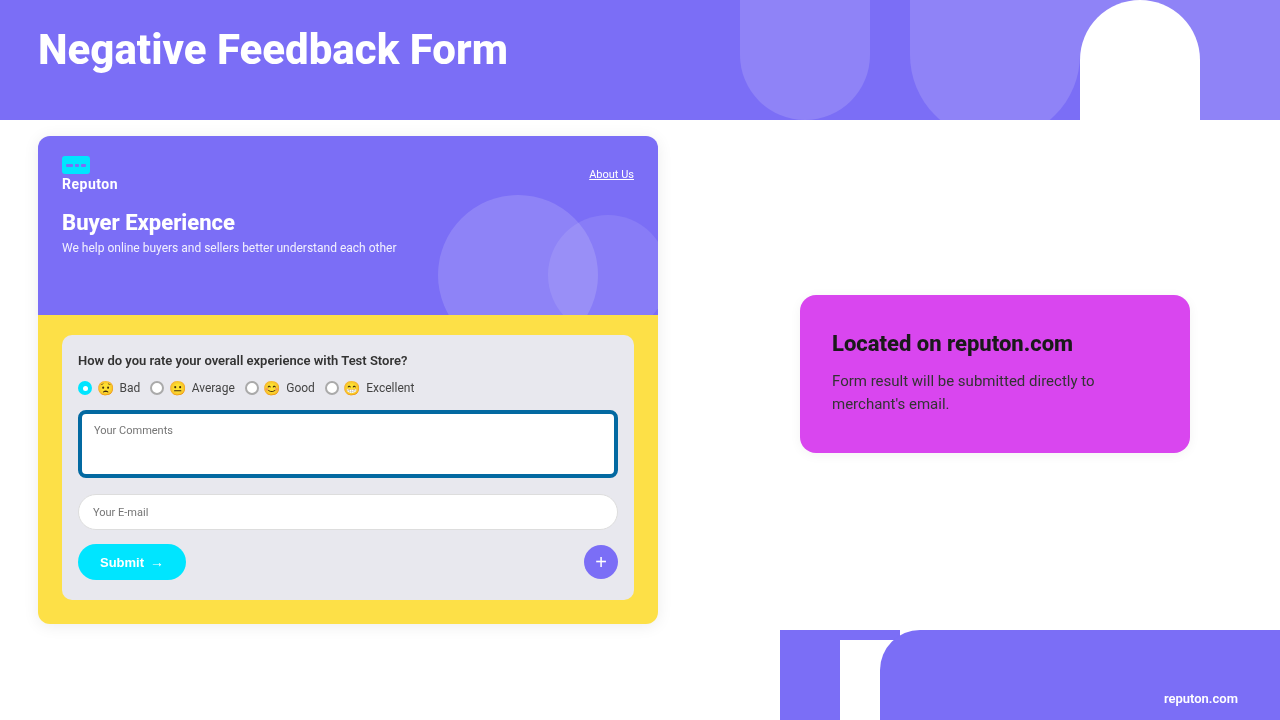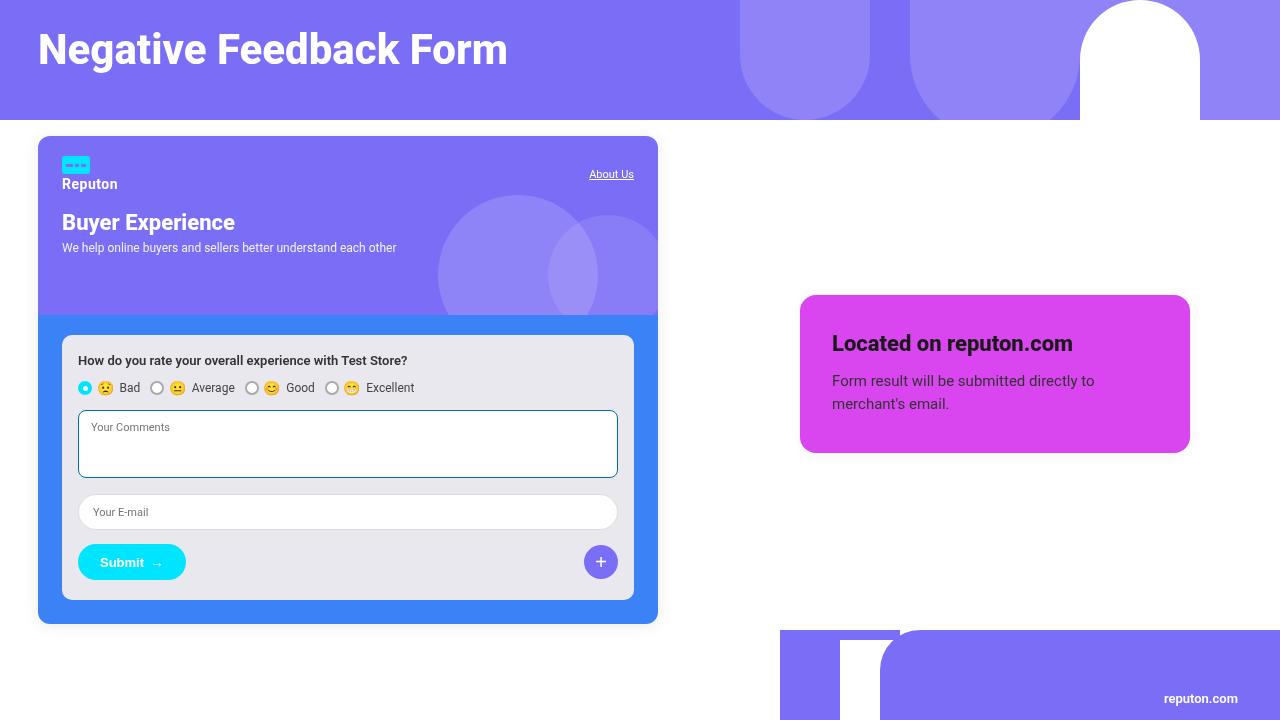--- a/index.html
+++ b/index.html
@@ -157,21 +157,21 @@
       position: absolute;
       width: 120px; height: 120px;
       background: rgba(255,255,255,0.1);
       border-radius: 50%;
       bottom: -20px; right: -10px;
     }
 
     
     .form-card-body {
       padding: 20px 24px 24px 24px;
-      background: #3b82f6;
+      background: #fde047;
     }
     .form-section {
       background: #e8e8ee;
       border-radius: 10px;
       padding: 18px 16px 20px 16px;
     }
     .form-question {
       font-size: 13px;
       font-weight: 600;
       color: #333;
@@ -210,21 +210,21 @@
     .rating-emoji {
       font-size: 14px;
     }
     .rating-label {
       font-size: 12px;
       color: #444;
     }
     .comments-textarea {
       width: 100%;
       height: 68px;
-      border: 1px solid #0369a1;
+      border: 4px solid #0369a1;
       border-radius: 8px;
       padding: 10px 12px;
       font-size: 11px;
       color: #999;
       resize: none;
       outline: none;
       background: #fff;
       margin-bottom: 12px;
       font-family: inherit;
     }

